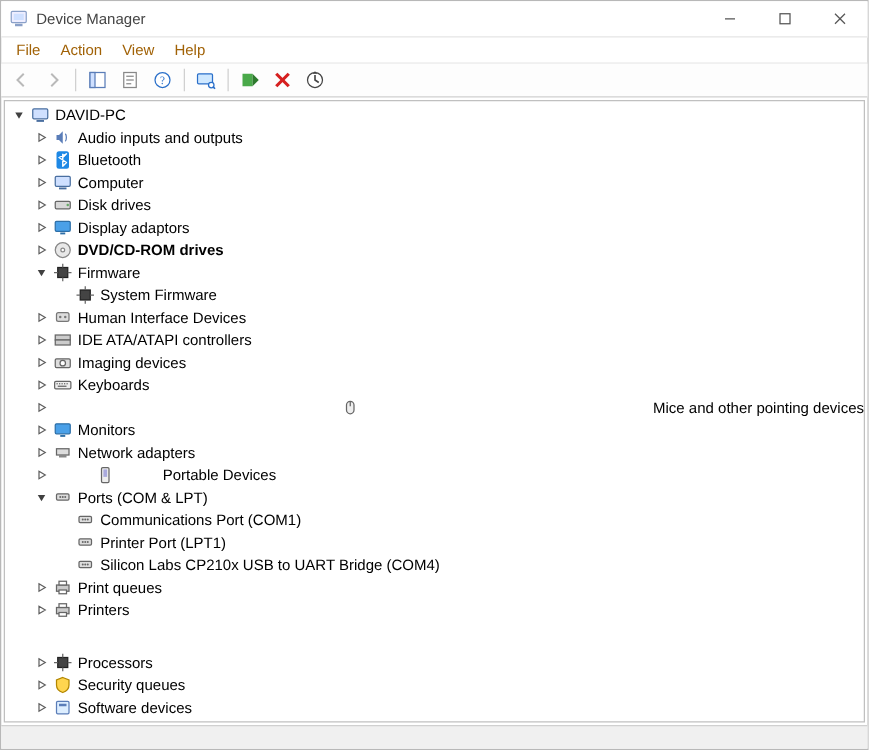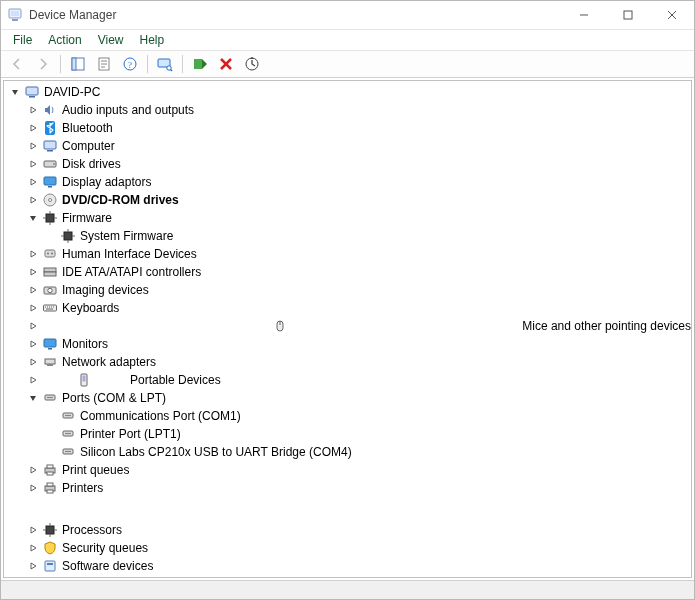--- a/index.html
+++ b/index.html
@@ -53,21 +53,21 @@
   
   .menubar {
     height: 20px;
     display: flex;
     align-items: center;
     padding-left: 4px;
     border-bottom: 1px solid #e5e5e5;
   }
   .menuitem {
     padding: 2px 8px;
-    color: #14532d;
+    color: #a16207;
   }
   
   .toolbar {
     height: 26px;
     display: flex;
     align-items: center;
     padding: 0 4px;
     gap: 2px;
     border-bottom: 1px solid #d0d0d0;
     background: #fdfdfd;

